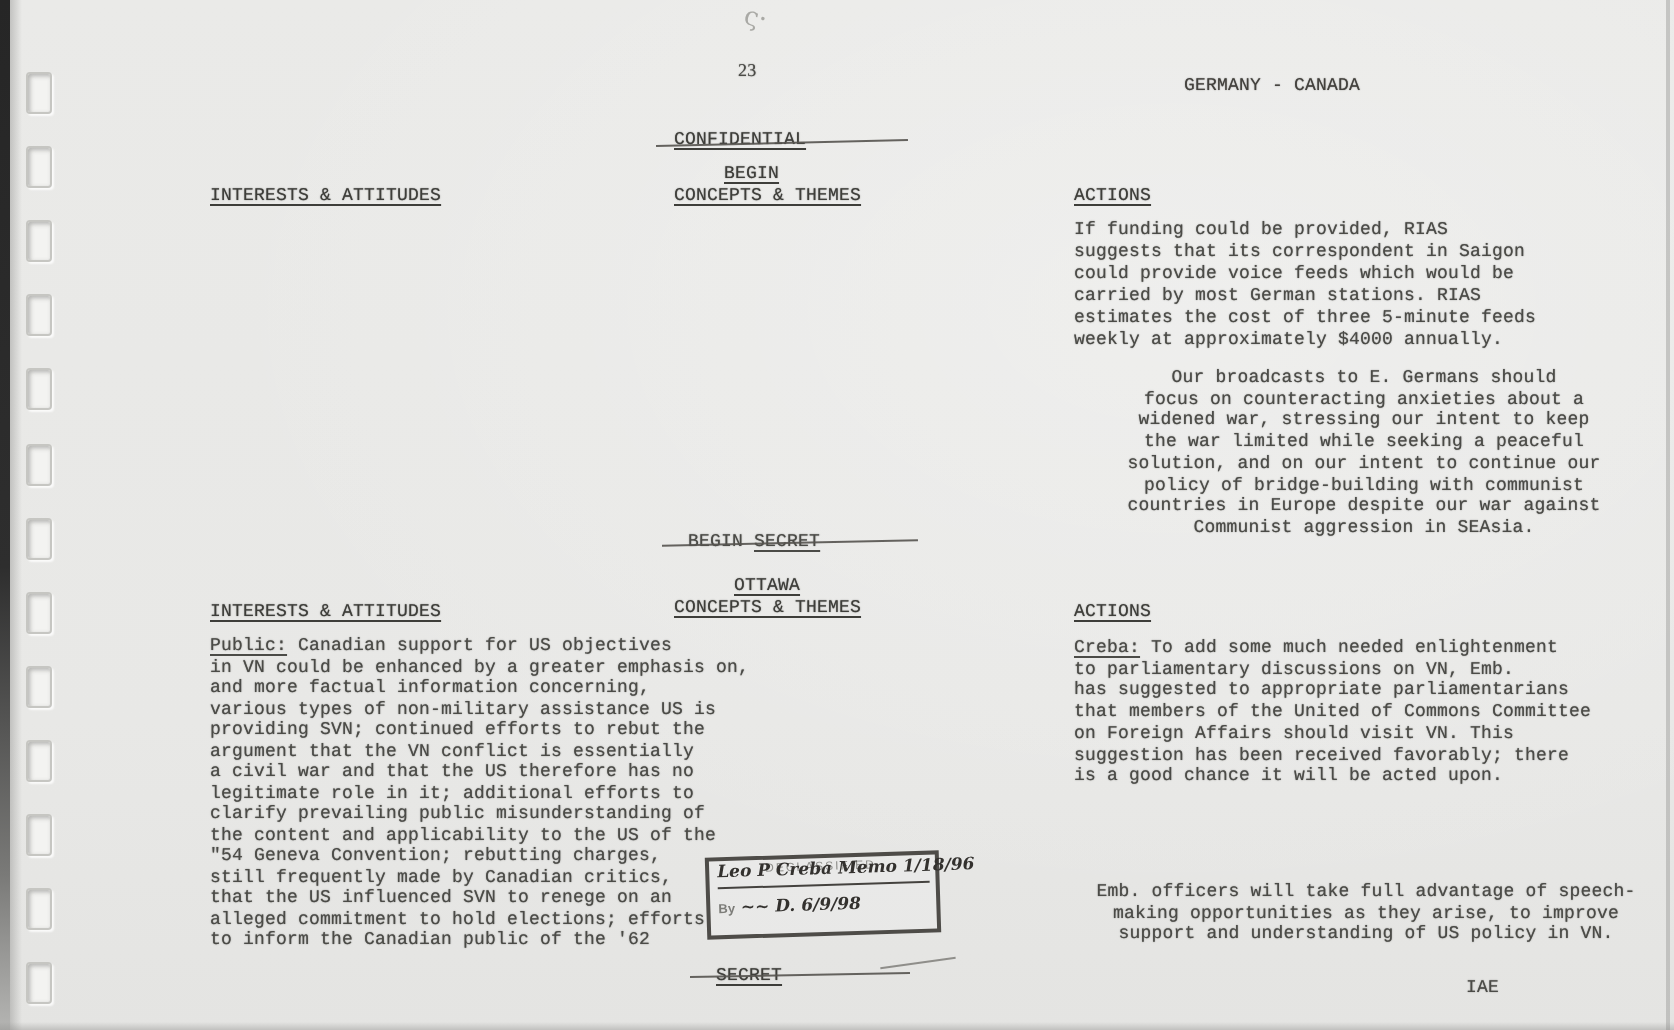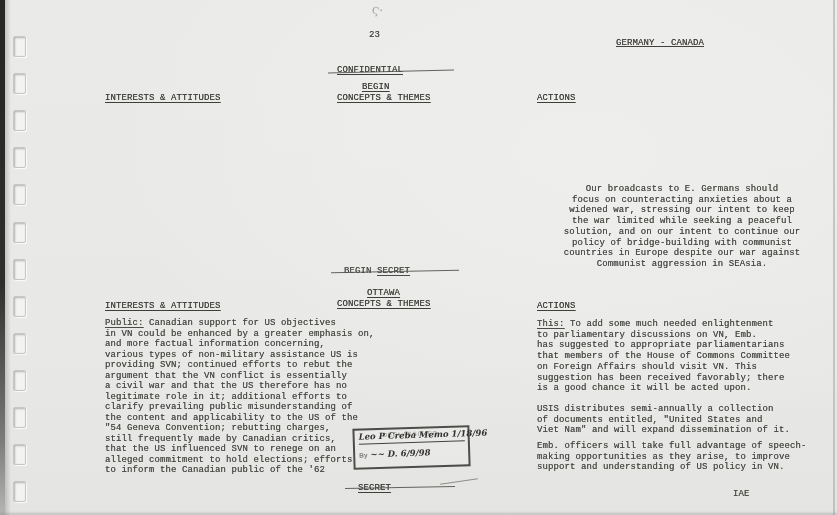--- a/index.html
+++ b/index.html
@@ -65,31 +65,37 @@
       <div class="hole" style="top: 295.7px;"></div>
       <div class="hole" style="top: 332.8px;"></div>
       <div class="hole" style="top: 369.9px;"></div>
       <div class="hole" style="top: 407px;"></div>
       <div class="hole" style="top: 444.1px;"></div>
       <div class="hole" style="top: 481.2px;"></div>
     </div>
 
   <div class="squiggle">ς·</div>
 
-  <div class="tw nw" style="left:369px;top:30px;">23</div>
-  <div class="tw nw" style="left:616px;top:38px;color:#43413d;text-decoration:underline;">GERMANY - CANADA</div>
+  <div class="tw nw" style="left:369px;top:30px;font-family:Liberation Serif, serif;">23</div>
+  <div class="tw nw" style="left:592px;top:38px;color:#43413d;">GERMANY - CANADA</div>
 
   <div class="tw hd" style="left:337px;top:65px;">CONFIDENTIAL</div>
   <div class="strike" style="left:328px;top:71px;width:126px;transform:rotate(-1.4deg);"></div>
 
   <div class="tw hd" style="left:362px;top:82px;">BEGIN</div>
   <div class="tw hd" style="left:337px;top:92.5px;">CONCEPTS &amp; THEMES</div>
   <div class="tw hd" style="left:105px;top:93px;">INTERESTS &amp; ATTITUDES</div>
   <div class="tw hd" style="left:537px;top:93px;">ACTIONS</div>
 
+  <div class="tw" style="left:537px;top:110px;width:290px;line-height:11px;">If funding could be provided, RIAS
+suggests that its correspondent in Saigon
+could provide voice feeds which would be
+carried by most German stations.  RIAS
+estimates the cost of three 5-minute feeds
+weekly at approximately $4000 annually.</div>
   <div class="tw" style="left:537px;top:184px;width:290px;line-height:10.7px;text-align:center;">Our broadcasts to E. Germans should
 focus on counteracting anxieties about a
 widened war, stressing our intent to keep
 the war limited while seeking a peaceful
 solution, and on our intent to continue our
 policy of bridge-building with communist
 countries in Europe despite our war against
 Communist aggression in SEAsia.</div>
 
   <div class="tw nw" style="left:344px;top:266px;"><span>BEGIN</span> <span class="u">SECRET</span></div>
@@ -109,32 +115,29 @@
 a civil war and that the US therefore has no
 legitimate role in it; additional efforts to
 clarify prevailing public misunderstanding of
 the content and applicability to the US of the
 "54 Geneva Convention; rebutting charges,
 still frequently made by Canadian critics,
 that the US influenced SVN to renege on an
 alleged commitment to hold elections; efforts
 to inform the Canadian public of the '62</span></div>
 
-  <div class="tw" style="left:537px;top:319px;width:292px;line-height:10.7px;"><span class="u">This:</span><span>  To add some much needed enlightenment
+  <div class="tw" style="left:537px;top:319px;width:292px;line-height:10.7px;"><span class="u">Creba:</span><span>  To add some much needed enlightenment
 to parliamentary discussions on VN, Emb.
 has suggested to appropriate parliamentarians
-that members of the House of Commons Committee
+that members of the United of Commons Committee
 on Foreign Affairs should visit VN.  This
 suggestion has been received favorably; there
 is a good chance it will be acted upon.</span></div>
 
-  <div class="tw" style="left:537px;top:404px;width:292px;line-height:10.7px;">USIS distributes semi-annually a collection
-of documents entitled, "United States and
-Viet Nam" and will expand dissemination of it.</div>
-  <div class="tw" style="left:537px;top:441px;width:292px;line-height:10.7px;">Emb. officers will take full advantage of speech-
+  <div class="tw" style="left:537px;top:441px;width:292px;line-height:10.7px;text-align:center;">Emb. officers will take full advantage of speech-
 making opportunities as they arise, to improve
 support and understanding of US policy in VN.</div>
 
   <div class="stamp">
     <div class="stamp-printed">DECLASSIFIED</div>
     <div class="stamp-hand">Leo P Creba Memo 1/18/96</div>
     <div class="stamp-row2"><span class="stamp-by">By</span> <span>~~</span> <span>D. 6/9/98</span></div>
   </div>
 
   <div class="tw hd" style="left:358px;top:483px;">SECRET</div>

